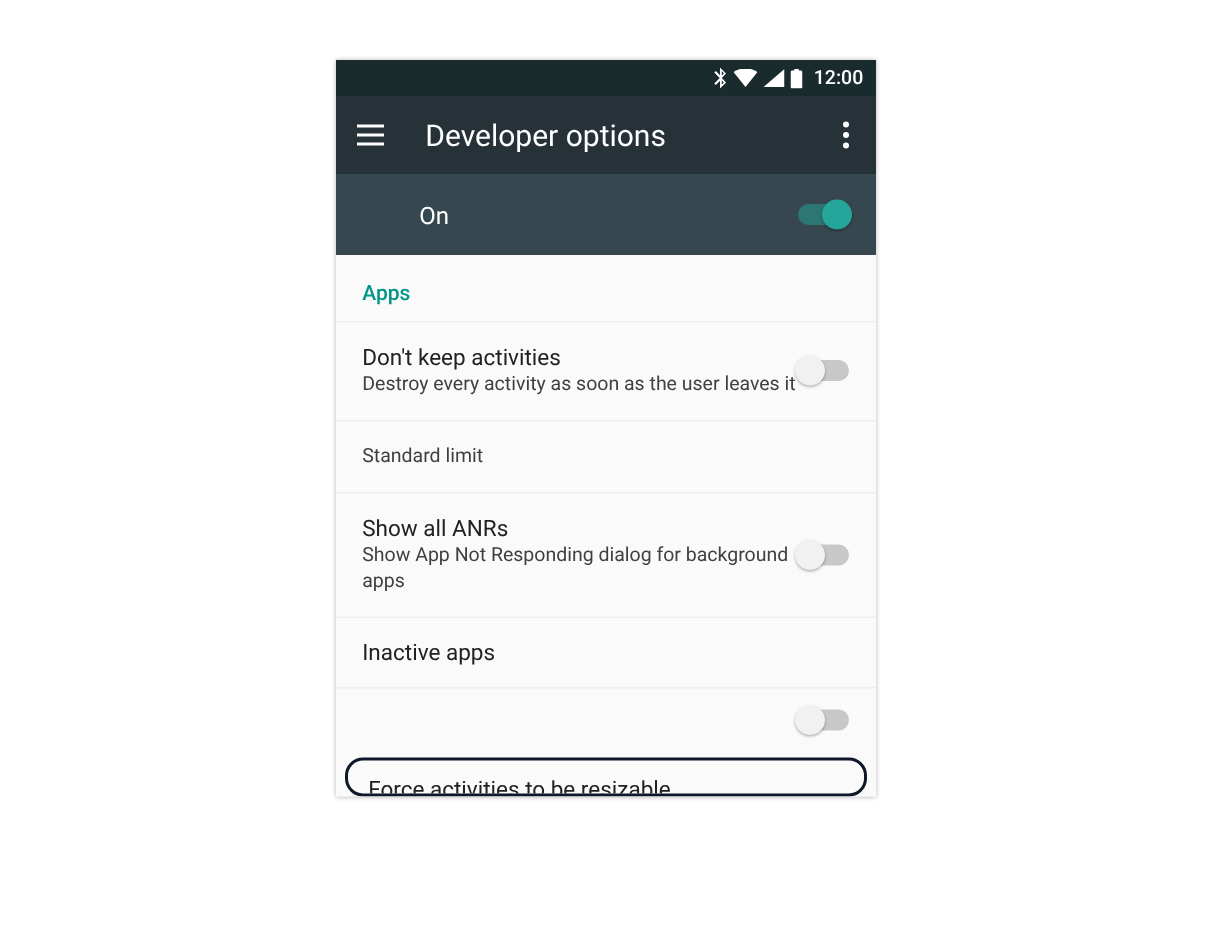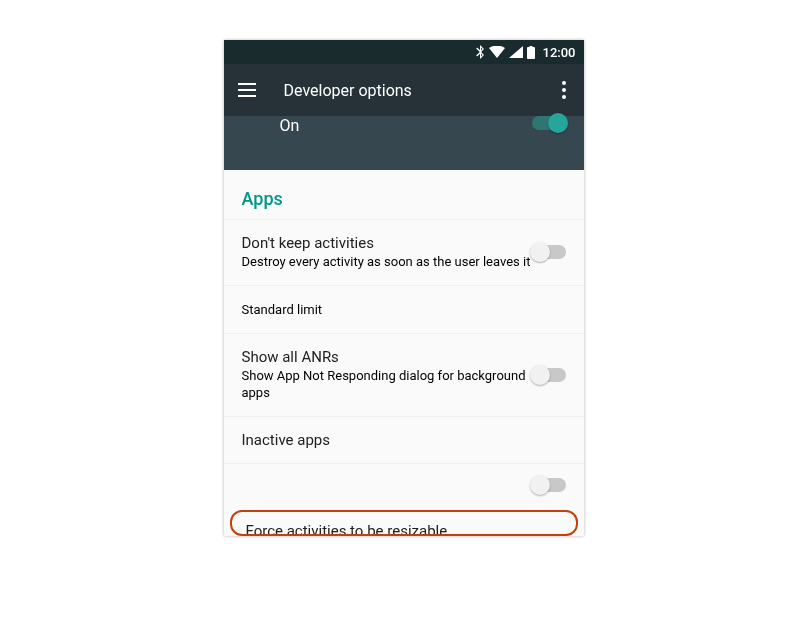--- a/index.html
+++ b/index.html
@@ -36,63 +36,63 @@
     .app-bar {
       height: 52px;
       background: #263238;
       color: #fff;
       display: flex;
       align-items: center;
       padding: 0 14px;
     }
     .hamburger { width: 22px; height: 22px; display: flex; flex-direction: column; justify-content: center; gap: 4px; cursor: pointer; }
     .hamburger span { display:block; height: 2px; background: #fff; width: 18px; }
-    .app-title { margin-left: 24px; font-size: 16px; font-weight: 400; flex: 1; }
+    .app-title { margin-left: 24px; font-size: 20px; font-weight: 400; flex: 1; }
     .overflow { display: flex; flex-direction: column; gap: 3px; cursor: pointer; padding: 4px; }
     .overflow span { width: 4px; height: 4px; background: #fff; border-radius: 50%; }
     .master-row {
       height: 54px;
       background: #37474F;
       color: #fff;
       display: flex;
-      align-items: flex-start;
+      align-items: center;
       padding: 0 18px;
     }
     .master-label { font-size: 16px; margin-left: 38px; flex: 1; }
     .switch {
       width: 34px; height: 14px; border-radius: 7px; position: relative;
     }
     .switch.on { background: rgba(38,166,154,0.5); }
     .switch.off { background: rgba(0,0,0,0.2); }
     .switch .knob {
       width: 20px; height: 20px; border-radius: 50%; position: absolute; top: -3px;
       box-shadow: 0 1px 2px rgba(0,0,0,0.3);
     }
     .switch.on .knob { right: -2px; background: #26A69A; }
     .switch.off .knob { left: -2px; background: #f1f1f1; }
     .list { background: #fafafa; }
     .section-header {
       padding: 18px 18px 10px 18px;
       color: #009688;
-      font-size: 18px;
+      font-size: 14px;
       font-weight: 500;
     }
     .item {
       padding: 14px 18px;
       border-top: 1px solid #eee;
       display: flex;
       align-items: center;
     }
     .item:first-of-type { border-top: none; }
     .item-text { flex: 1; }
     .item-title { font-size: 15px; color: #212121; }
-    .item-sub { font-size: 13px; color: #000000; margin-top: 2px; line-height: 1.3; }
+    .item-sub { font-size: 13px; color: #404040; margin-top: 2px; line-height: 1.3; }
     .item .switch { flex-shrink: 0; }
     .highlighted {
-      border: 2px solid #c2410c;
+      border: 2px solid #0f172a;
       border-radius: 12px;
       margin: 4px 6px 0 6px;
       padding: 10px 14px 2px 14px;
     }
     .cutoff { overflow: hidden; }
   </style>
 </head>
 <body>
 
 <div class="phone">

